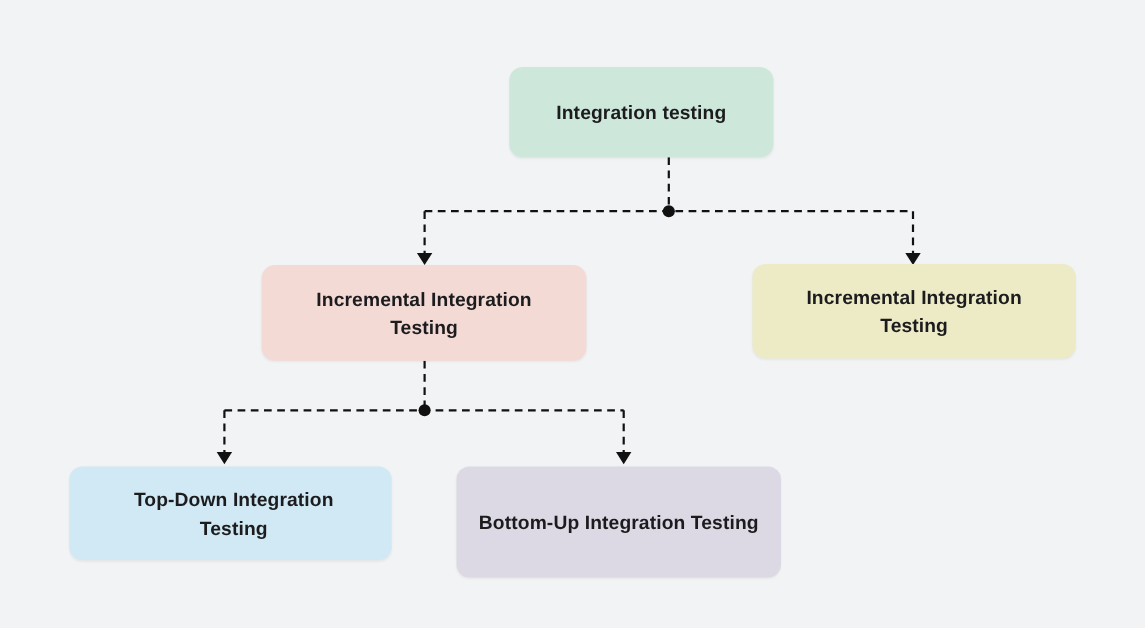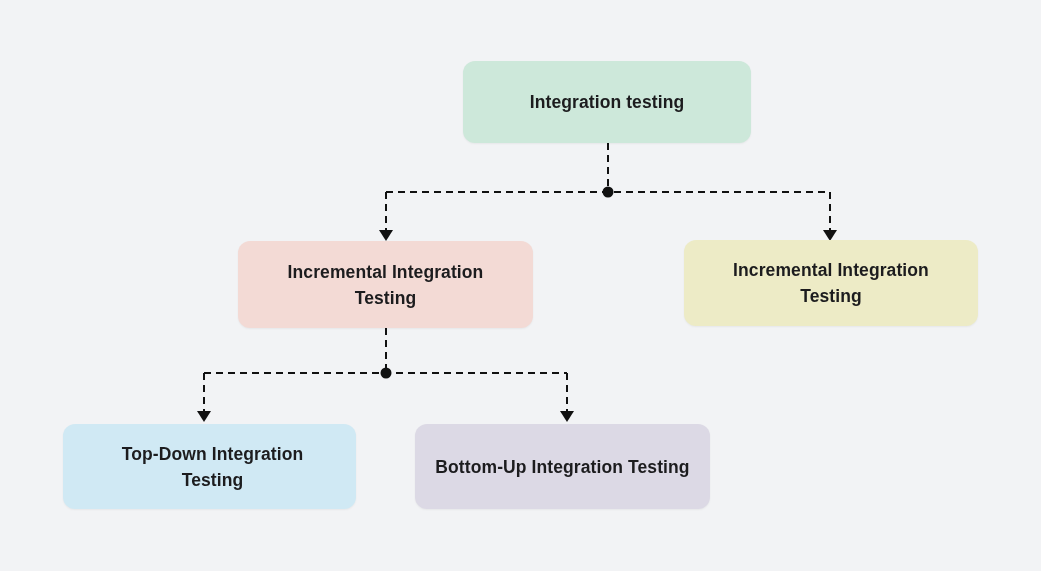--- a/index.html
+++ b/index.html
@@ -32,25 +32,25 @@
     box-sizing: border-box;
     border-radius: 12px;
     padding: 0 20px;
     font-size: 17.5px;
     font-weight: 600;
     line-height: 26px;
     color: #1c1c1e;
     letter-spacing: 0.1px;
     box-shadow: 0 1px 2px rgba(0,0,0,0.05);
   }
-  .node-root       { left: 463px; top: 61px;  width: 288px; height: 82px; }
+  .node-root       { left: 463px; top: 61px;  width: 240px; height: 82px; }
   .node-inc-left   { left: 238px; top: 241px; width: 295px; height: 87px; }
   .node-inc-right  { left: 684px; top: 240px; width: 294px; height: 86px; }
   .node-top-down   { left: 63px;  top: 424px; width: 293px; height: 85px; padding-left: 26px; }
-  .node-bottom-up  { left: 415px; top: 424px; width: 295px; height: 85px; }
+  .node-bottom-up  { left: 415px; top: 424px; width: 295px; height: 101px; }
 </style>
 </head>
 <body>
 
 <div class="canvas">
 
   <svg class="connectors" width="1041" height="571" viewBox="0 0 1041 571">
     <g stroke="#111111" stroke-width="2" fill="none" stroke-dasharray="7 5">
 
       <path d="M608 143 V192"></path>

